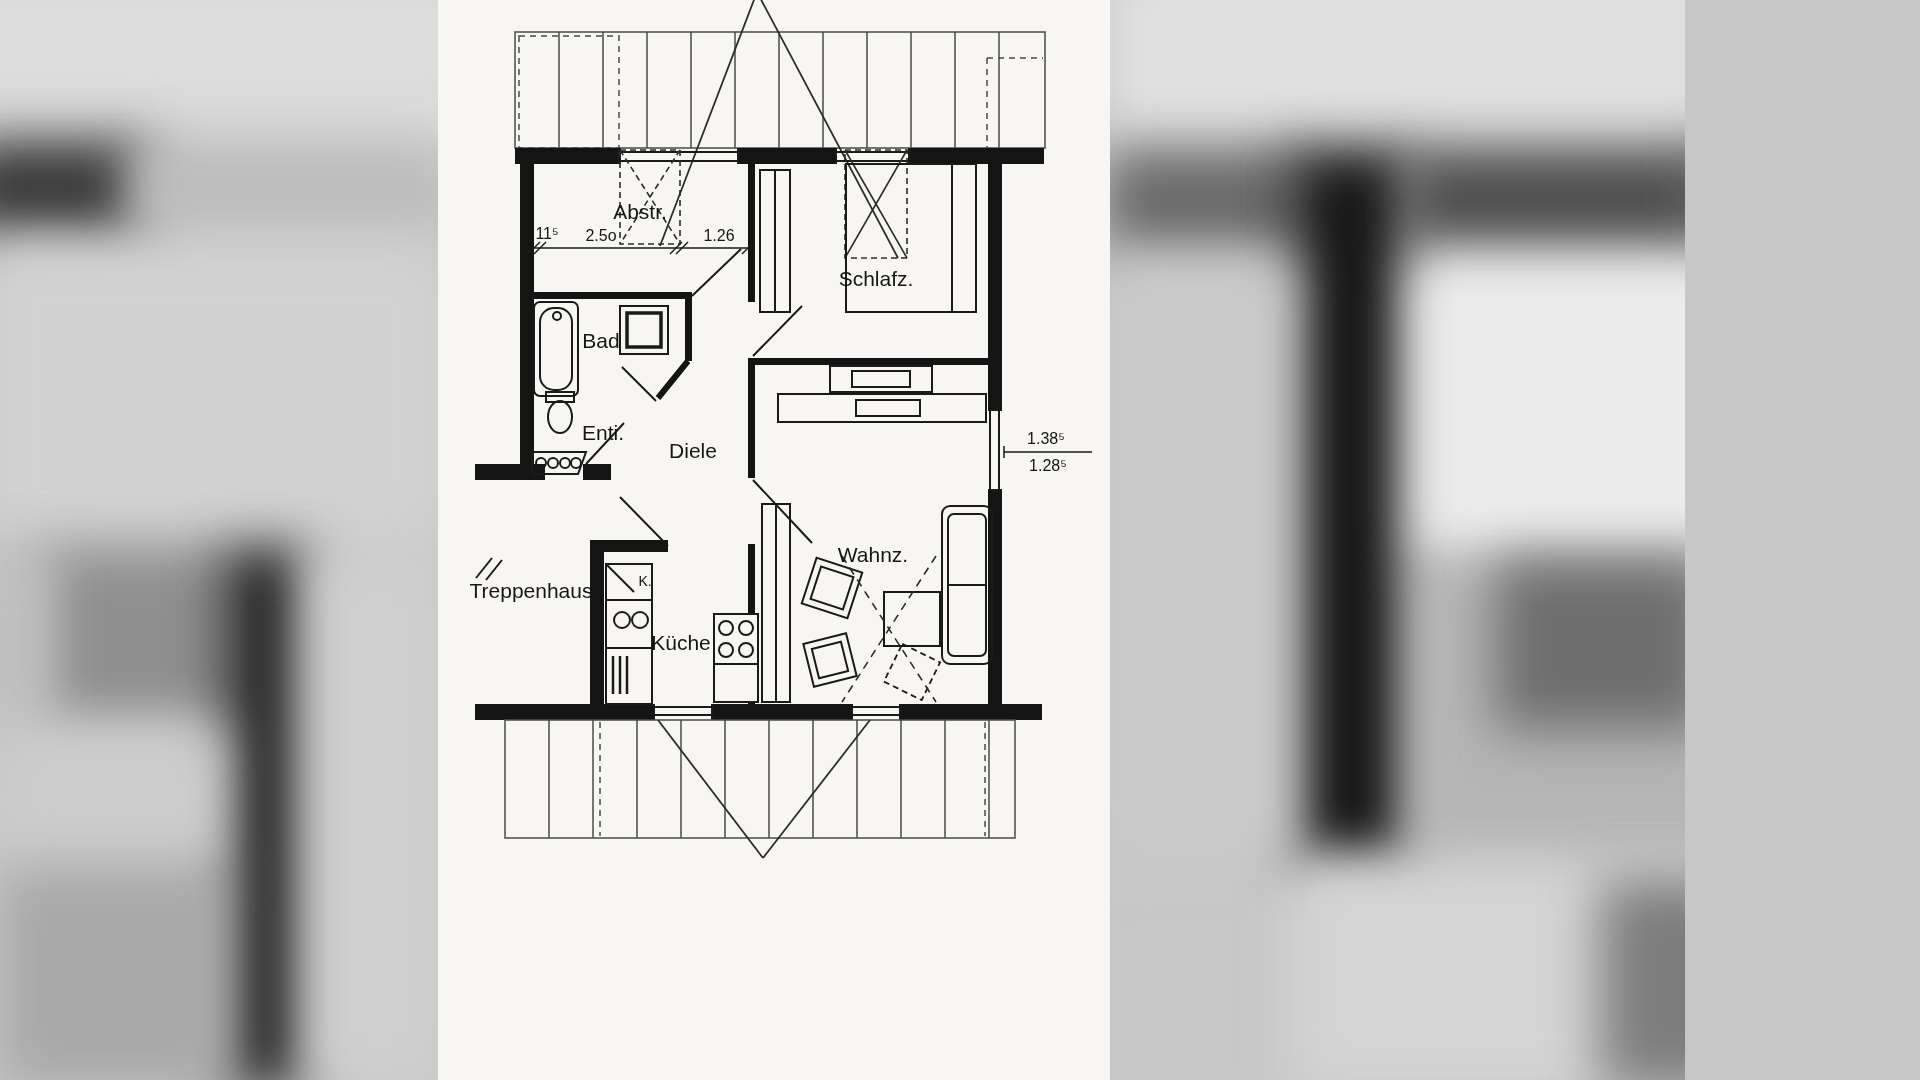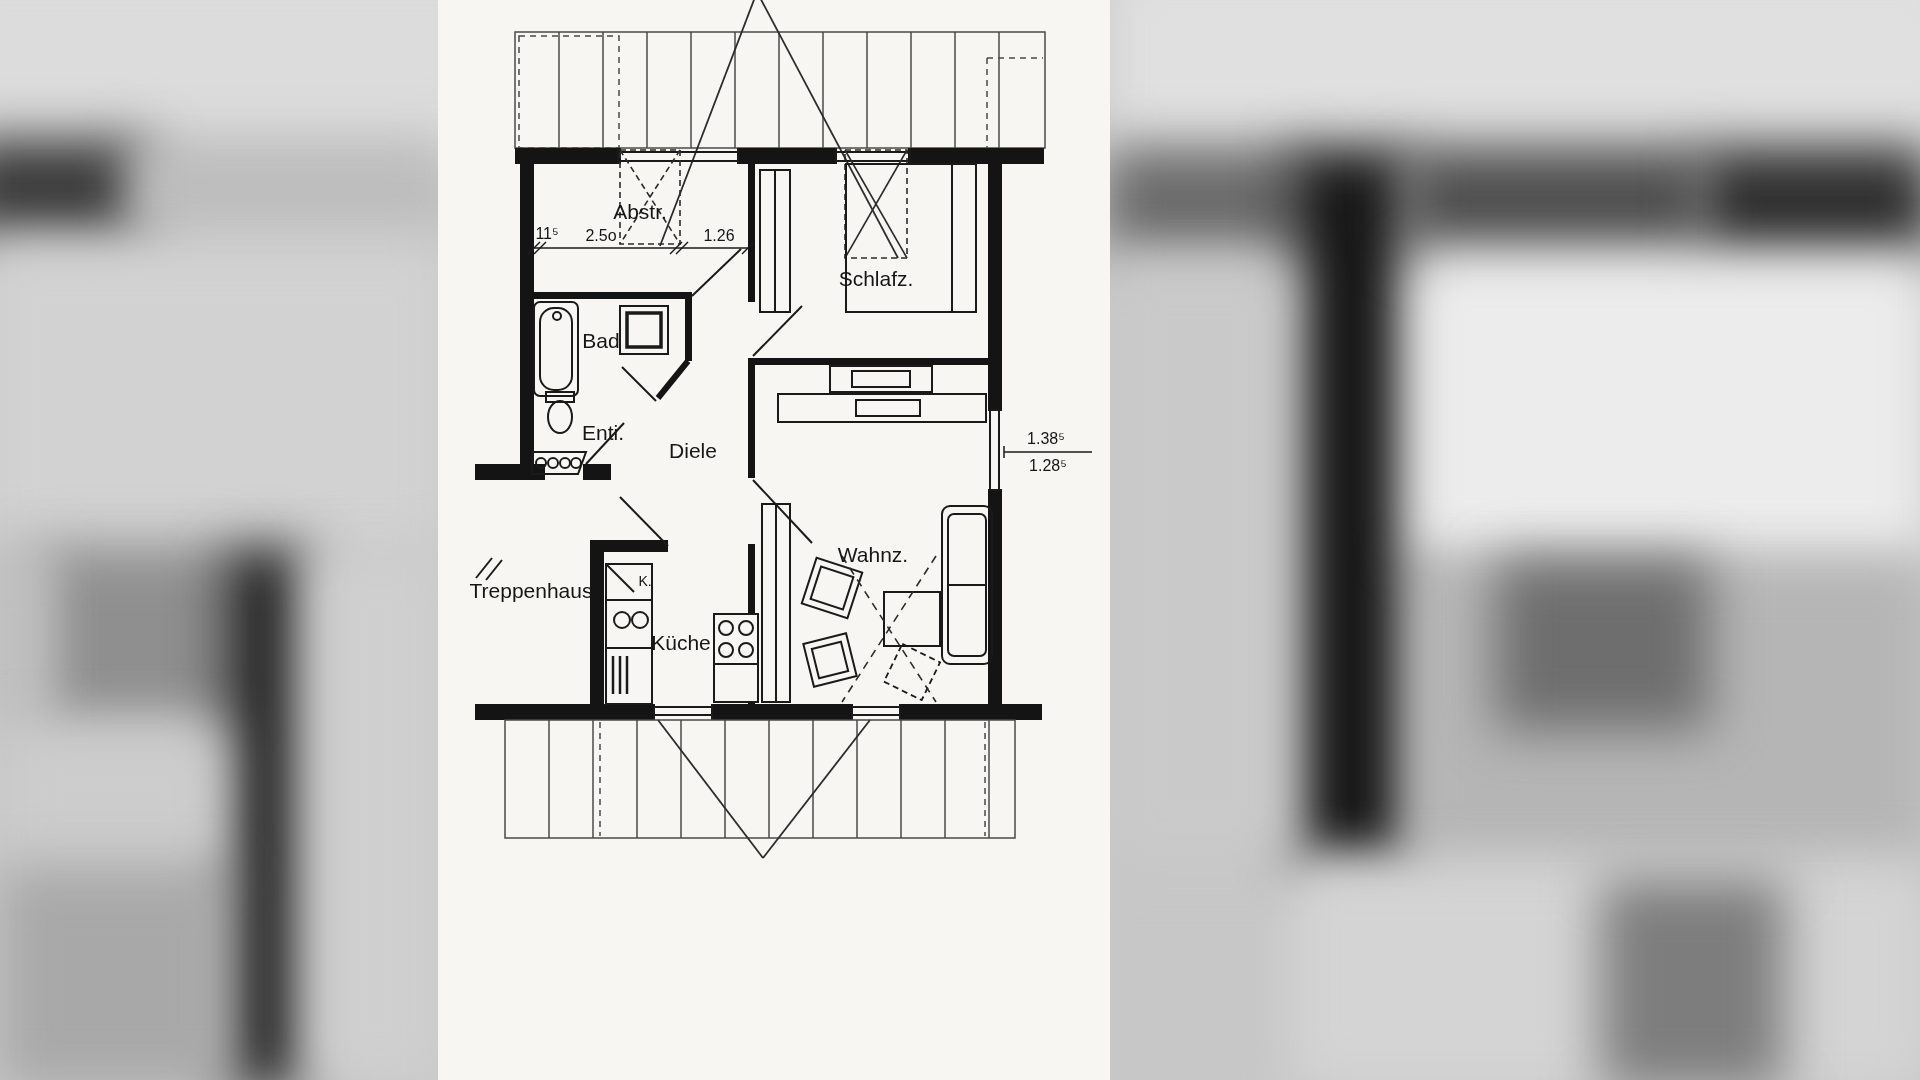--- a/index.html
+++ b/index.html
@@ -1,21 +1,21 @@
 <!DOCTYPE html>
 <html><head>
 <meta charset="utf-8">
 <style>
   html,body{margin:0;padding:0;}
   body{
     width:1920px;height:1080px;overflow:hidden;
     background:#c7c7c7;
     font-family:"Liberation Sans",sans-serif;
   }
-  #screen{position:relative;width:1920px;height:1080px;overflow:hidden;}
+  #screen{position:relative;width:1656px;height:1080px;overflow:hidden;padding-left:29px;}
   .bg-blob{position:absolute;filter:blur(26px);}
   .plan-panel{
     position:absolute;left:438px;top:0;width:672px;height:1080px;
     background:#f7f6f2;z-index:2;
   }
   #plan-svg{position:absolute;left:0;top:0;z-index:3;}
   #plan-svg text{
     font-family:"Liberation Sans",sans-serif;
     fill:#161616;
     font-size:21px;

